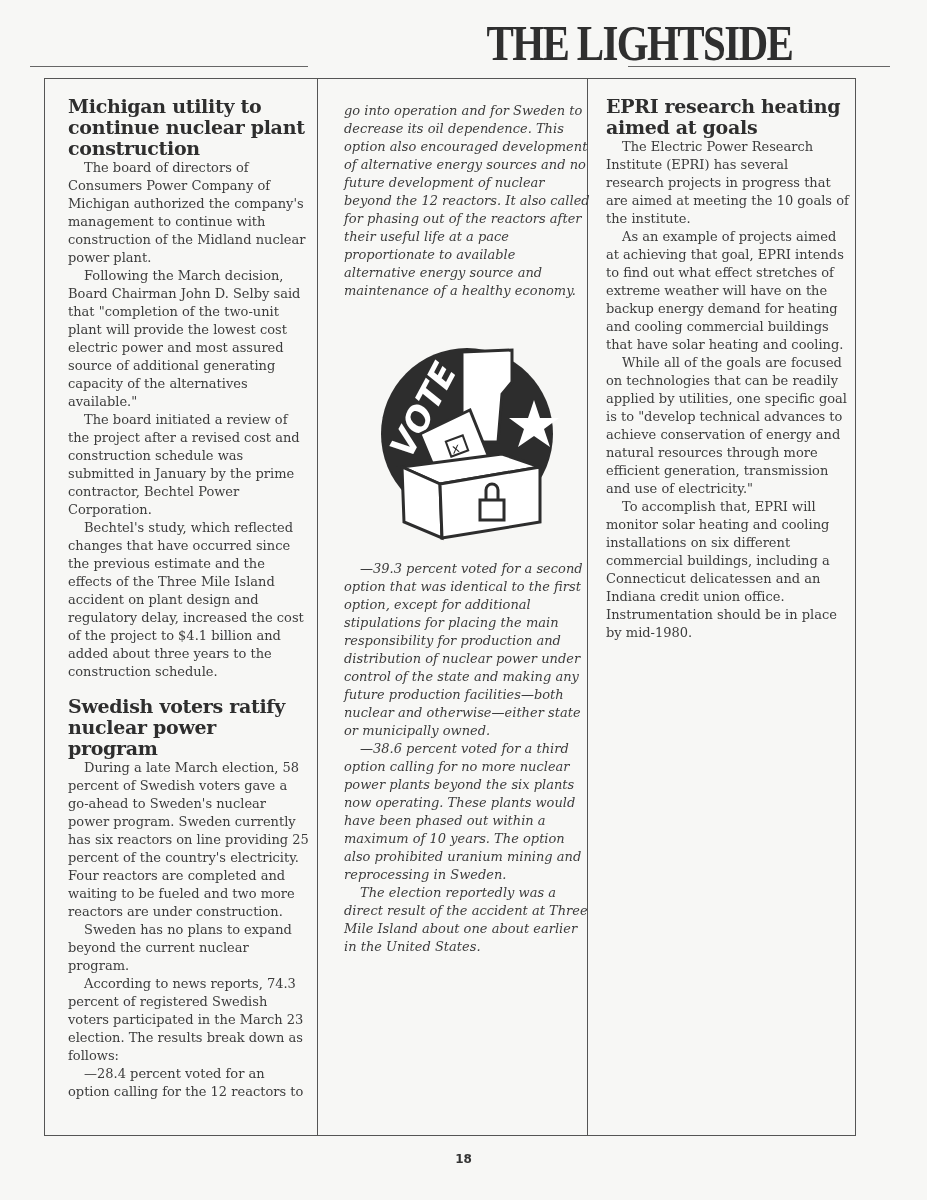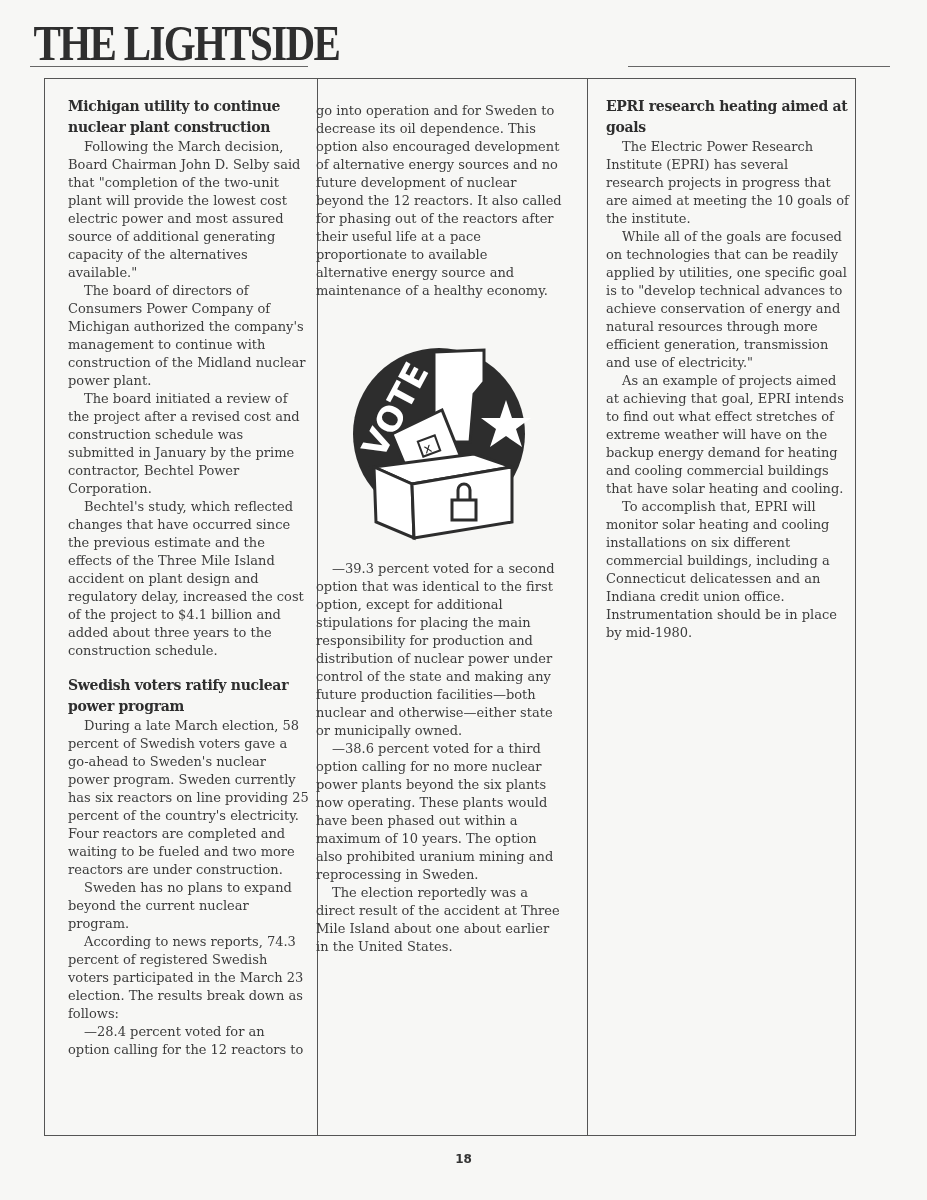--- a/index.html
+++ b/index.html
@@ -2,41 +2,41 @@
 <html><head>
 <meta charset="utf-8">
 <style>
   html, body { margin: 0; padding: 0; }
   body {
     width: 927px; height: 1200px; background: #f7f7f5; position: relative;
     font-family: "DejaVu Serif", "Liberation Serif", serif; color: #3a3a3a;
     overflow: hidden;
   }
   .masthead {
-    position: absolute; left: 0; top: 18px; width: 826px; text-align: left;
+    position: absolute; left: 0; top: 18px; width: 826px; text-align: right;
   }
   .masthead-title {
     display: inline-block; font-family: "Liberation Serif", serif; font-weight: bold;
     font-size: 50px; letter-spacing: -2px; color: #2f2f2f; transform: scaleX(0.82);
     line-height: 1;
   }
   .rule-left { position: absolute; left: 30px; top: 66px; width: 278px; border-top: 1px solid #666; }
   .rule-right { position: absolute; left: 628px; top: 66px; width: 262px; border-top: 1px solid #666; }
   .frame {
     position: absolute; left: 44px; top: 78px; width: 812px; height: 1058px;
     border: 1px solid #555; box-sizing: border-box;
   }
   .col-div { position: absolute; top: 78px; height: 1058px; border-left: 1px solid #555; }
   .col {
     position: absolute; top: 96px; font-size: 13px; line-height: 18px; color: #3c3c3c;
   }
   .col p { margin: 0; text-indent: 16px; }
   .col p.noindent { text-indent: 0; }
   .headline {
-    font-family: "DejaVu Serif", serif; font-weight: bold; font-size: 14px; line-height: 21px;
+    font-family: "DejaVu Serif", serif; font-weight: bold; font-size: 19px; line-height: 21px;
     color: #2e2e2e; margin: 0; letter-spacing: -0.3px;
   }
   .illustration { margin: 42px 0 18px 18px; width: 210px; height: 200px; }
   .page-number {
     position: absolute; left: 0; top: 1152px; width: 927px; text-align: center;
     font-family: "DejaVu Sans", sans-serif; font-weight: bold; font-size: 12px; color: #333;
   }
 </style>
 </head>
 <body>
@@ -46,32 +46,32 @@
 </div>
 <div class="rule-left"></div>
 <div class="rule-right"></div>
 
 <div class="frame"></div>
 <div class="col-div" style="left:317px"></div>
 <div class="col-div" style="left:587px"></div>
 
 <div class="col" style="left:68px; width:242px;">
   <h2 class="headline">Michigan utility to continue nuclear plant construction</h2>
+  <p>The board of directors of Consumers Power Company of Michigan authorized the company's management to continue with construction of the Midland nuclear power plant.</p>
   <p>Following the March decision, Board Chairman John D. Selby said that "completion of the two-unit plant will provide the lowest cost electric power and most assured source of additional generating capacity of the alternatives available."</p>
-  <p>The board of directors of Consumers Power Company of Michigan authorized the company's management to continue with construction of the Midland nuclear power plant.</p>
   <p>The board initiated a review of the project after a revised cost and construction schedule was submitted in January by the prime contractor, Bechtel Power Corporation.</p>
   <p>Bechtel's study, which reflected changes that have occurred since the previous estimate and the effects of the Three Mile Island accident on plant design and regulatory delay, increased the cost of the project to $4.1 billion and added about three years to the construction schedule.</p>
   <h2 class="headline" style="margin-top:15px">Swedish voters ratify nuclear power program</h2>
   <p>During a late March election, 58 percent of Swedish voters gave a go-ahead to Sweden's nuclear power program. Sweden currently has six reactors on line providing 25 percent of the country's electricity. Four reactors are completed and waiting to be fueled and two more reactors are under construction.</p>
   <p>Sweden has no plans to expand beyond the current nuclear program.</p>
   <p>According to news reports, 74.3 percent of registered Swedish voters participated in the March 23 election. The results break down as follows:</p>
   <p>—28.4 percent voted for an option calling for the 12 reactors to</p>
 </div>
 
-<div class="col" style="left:316px; width:246px; top:102px;">
+<div class="col" style="left:344px; width:246px; top:102px;font-style:italic;">
   <p class="noindent">go into operation and for Sweden to decrease its oil dependence. This option also encouraged development of alternative energy sources and no future development of nuclear beyond the 12 reactors. It also called for phasing out of the reactors after their useful life at a pace proportionate to available alternative energy source and maintenance of a healthy economy.</p>
   <div class="illustration">
     <svg width="210" height="200" viewBox="0 0 210 200">
       <circle cx="105" cy="92" r="86" fill="#2d2d2d"></circle>
       <text x="0" y="0" transform="translate(48,118) rotate(-62)" fill="#fff" font-family="DejaVu Sans, sans-serif" font-weight="bold" font-size="34">VOTE</text>
       <polygon points="172,58 178,76 197,76 182,87 188,105 172,94 156,105 162,87 147,76 166,76" fill="#fff"></polygon>
       <polygon points="100,10 150,8 150,40 140,52 136,100 100,100" fill="#fff" stroke="#2d2d2d" stroke-width="3"></polygon>
       <polygon points="58,92 108,68 128,118 78,140" fill="#fff" stroke="#2d2d2d" stroke-width="3"></polygon>
       <rect x="86" y="96" width="18" height="16" fill="#fff" stroke="#2d2d2d" stroke-width="2" transform="rotate(-20 95 104)"></rect>
       <text x="89" y="110" font-size="13" font-family="DejaVu Sans, sans-serif" fill="#2d2d2d" transform="rotate(-20 95 104)">x</text>
@@ -83,18 +83,18 @@
     </svg>
   </div>
   <p>—39.3 percent voted for a second option that was identical to the first option, except for additional stipulations for placing the main responsibility for production and distribution of nuclear power under control of the state and making any future production facilities—both nuclear and otherwise—either state or municipally owned.</p>
   <p>—38.6 percent voted for a third option calling for no more nuclear power plants beyond the six plants now operating. These plants would have been phased out within a maximum of 10 years. The option also prohibited uranium mining and reprocessing in Sweden.</p>
   <p>The election reportedly was a direct result of the accident at Three Mile Island about one about earlier in the United States.</p>
 </div>
 
 <div class="col" style="left:606px; width:244px;">
   <h2 class="headline">EPRI research heating aimed at goals</h2>
   <p>The Electric Power Research Institute (EPRI) has several research projects in progress that are aimed at meeting the 10 goals of the institute.</p>
+  <p>As an example of projects aimed at achieving that goal, EPRI intends to find out what effect stretches of extreme weather will have on the backup energy demand for heating and cooling commercial buildings that have solar heating and cooling.</p>
   <p>While all of the goals are focused on technologies that can be readily applied by utilities, one specific goal is to "develop technical advances to achieve conservation of energy and natural resources through more efficient generation, transmission and use of electricity."</p>
-  <p>As an example of projects aimed at achieving that goal, EPRI intends to find out what effect stretches of extreme weather will have on the backup energy demand for heating and cooling commercial buildings that have solar heating and cooling.</p>
   <p>To accomplish that, EPRI will monitor solar heating and cooling installations on six different commercial buildings, including a Connecticut delicatessen and an Indiana credit union office. Instrumentation should be in place by mid-1980.</p>
 </div>
 
 <div class="page-number">18</div>
 
 </body></html>

